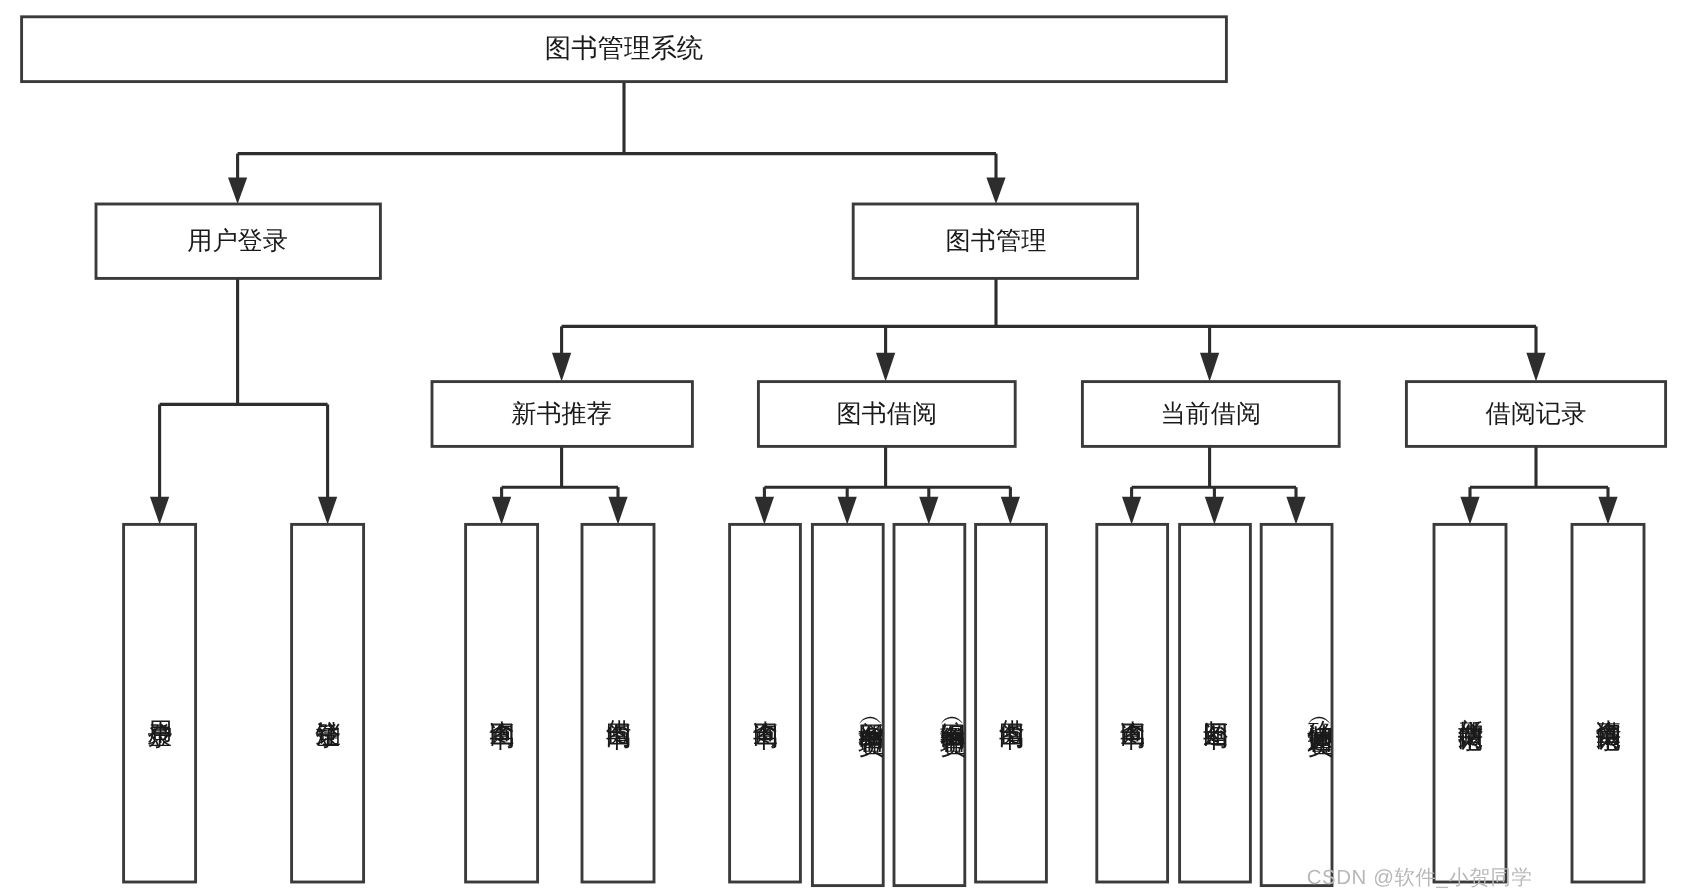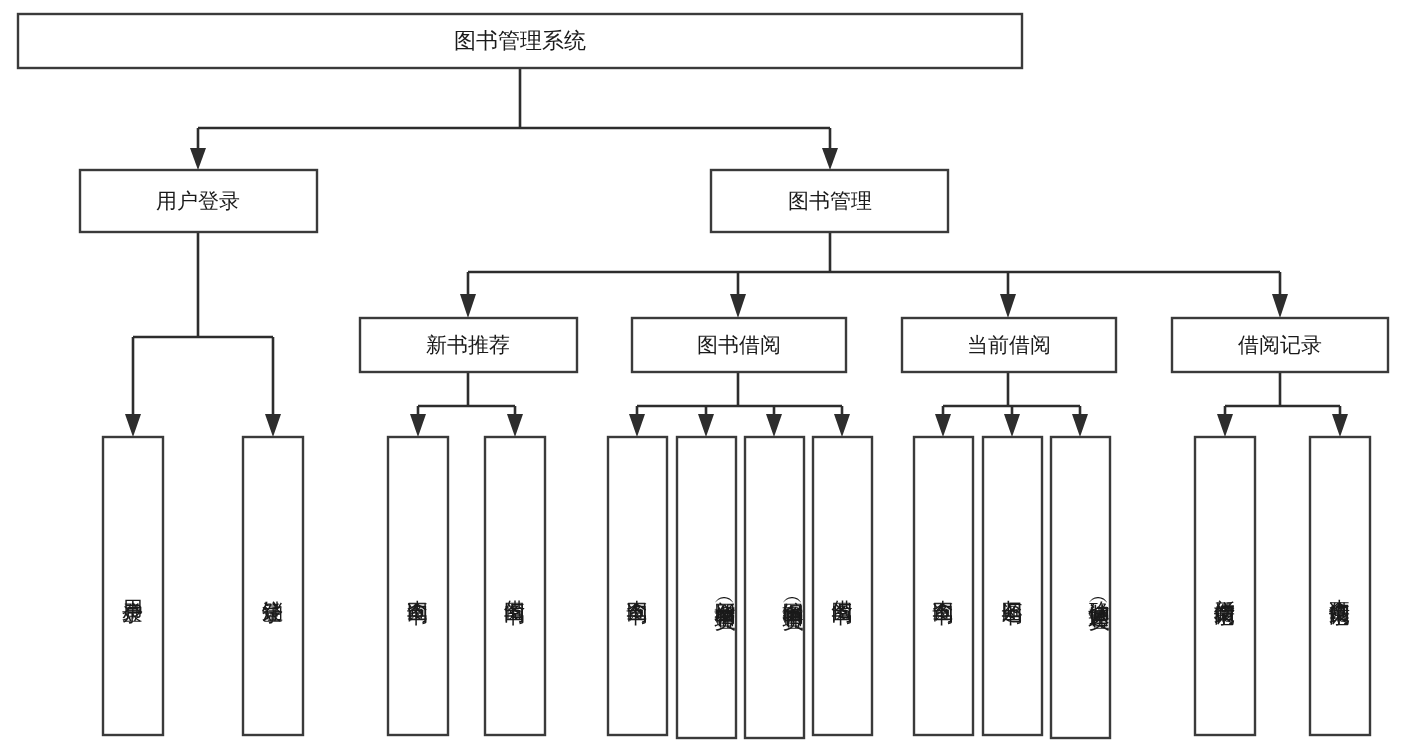--- a/index.html
+++ b/index.html
@@ -236,14 +236,15 @@
 
     <div class="leaf-text center-vert" style="left:914px; top:437px; width:59px; height:298px;">查询图书</div>
     <div class="leaf-text center-vert" style="left:983px; top:437px; width:59px; height:298px;">归还图书</div>
     <div class="leaf-text" style="left:1051px; top:444px; width:59px; height:294px;">确认归还（管理员）</div>
 
     <div class="leaf-text center-vert" style="left:1195px; top:437px; width:60px; height:298px;">新增借阅记录</div>
     <div class="leaf-text center-vert" style="left:1310px; top:437px; width:60px; height:298px;">查询借阅记录</div>
 
   </div>
 
+  <div class="watermark">CSDN @软件_小贺同学</div>
 
 </div>
 
 </body></html>

